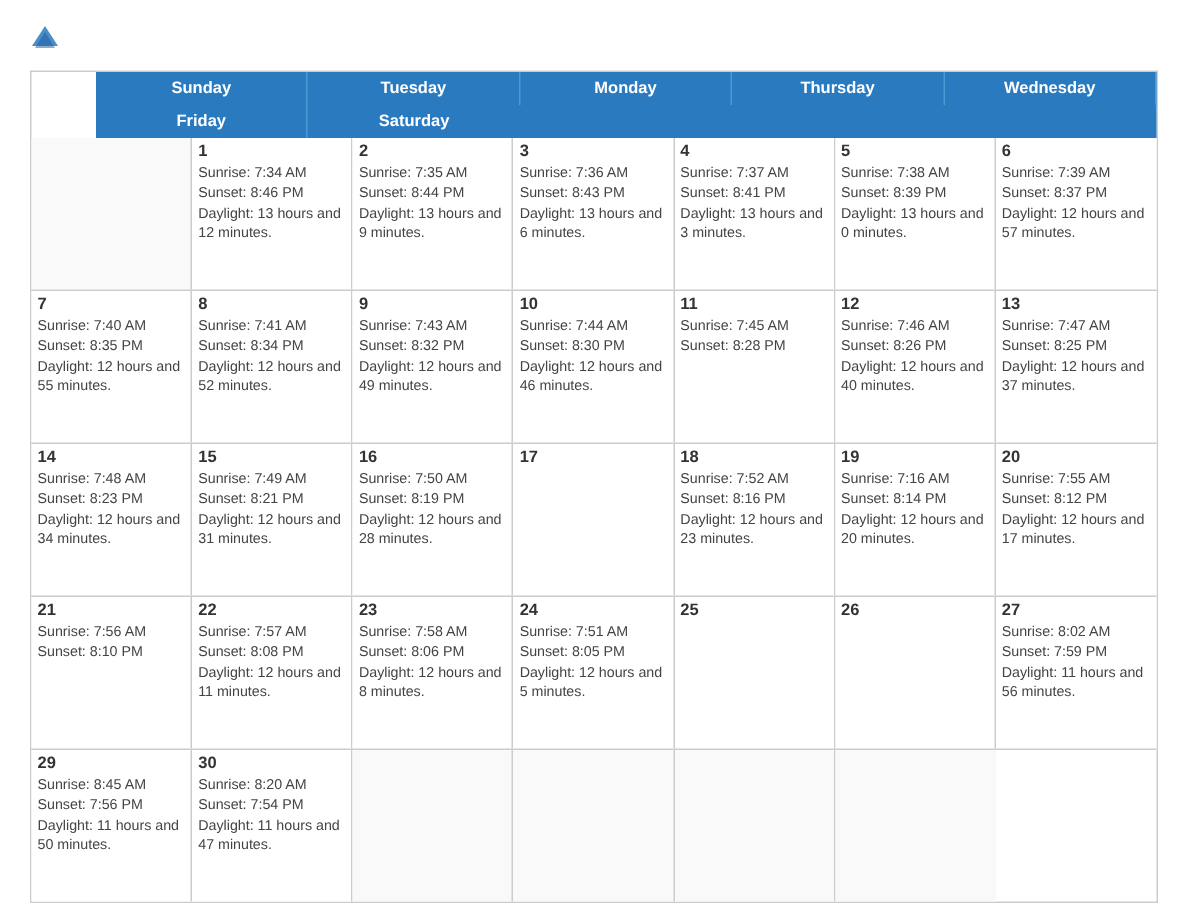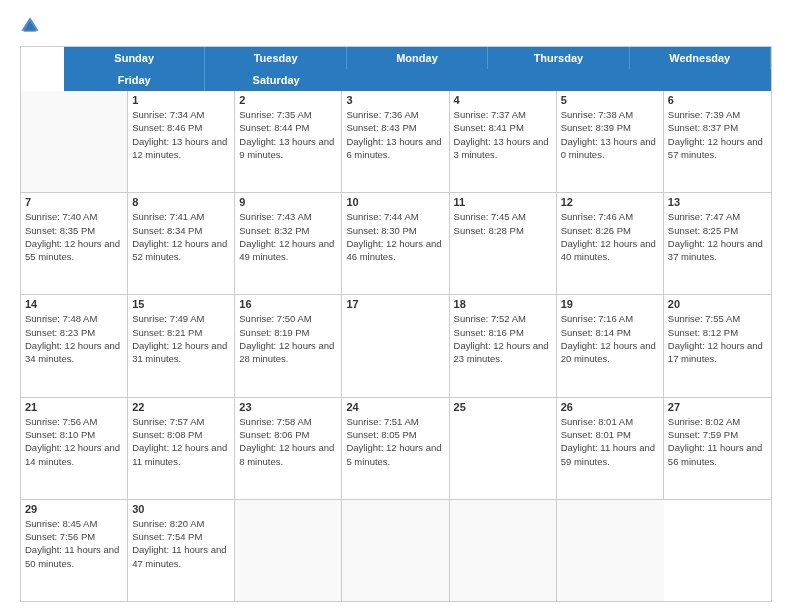--- a/index.html
+++ b/index.html
@@ -230,40 +230,39 @@
             <div class="day-info"><span>Sunrise: 7:16 AM</span><br><span>Sunset: 8:14 PM</span><br><span>Daylight: 12 hours and 20 minutes.</span></div>
           </div>
           <div class="cal-cell">
             <div class="day-num">20</div>
             <div class="day-info"><span>Sunrise: 7:55 AM</span><br><span>Sunset: 8:12 PM</span><br><span>Daylight: 12 hours and 17 minutes.</span></div>
           </div>
         </div>
         <div class="cal-row">
           <div class="cal-cell">
             <div class="day-num">21</div>
-            <div class="day-info"><span>Sunrise: 7:56 AM</span><br><span>Sunset: 8:10 PM</span><br><span>Daylight: 12 hours and 14 minutes.</span></div>
+            <div class="day-info"><span>Sunrise: 7:56 AM</span><br><span>Sunset: 8:10 PM</span><br></div>
           </div>
           <div class="cal-cell">
             <div class="day-num">22</div>
             <div class="day-info"><span>Sunrise: 7:57 AM</span><br><span>Sunset: 8:08 PM</span><br><span>Daylight: 12 hours and 11 minutes.</span></div>
           </div>
           <div class="cal-cell">
             <div class="day-num">23</div>
             <div class="day-info"><span>Sunrise: 7:58 AM</span><br><span>Sunset: 8:06 PM</span><br><span>Daylight: 12 hours and 8 minutes.</span></div>
           </div>
           <div class="cal-cell">
             <div class="day-num">24</div>
             <div class="day-info"><span>Sunrise: 7:51 AM</span><br><span>Sunset: 8:05 PM</span><br><span>Daylight: 12 hours and 5 minutes.</span></div>
           </div>
           <div class="cal-cell">
             <div class="day-num">25</div>
           </div>
           <div class="cal-cell">
             <div class="day-num">26</div>
-            <div class="day-info"><span>Sunrise: 8:01 AM</span><br><span>Sunset: 8:01 PM</span><br><span>Daylight: 11 hours and 59 minutes.</span></div>
           </div>
           <div class="cal-cell">
             <div class="day-num">27</div>
             <div class="day-info"><span>Sunrise: 8:02 AM</span><br><span>Sunset: 7:59 PM</span><br><span>Daylight: 11 hours and 56 minutes.</span></div>
           </div>
         </div>
         <div class="cal-row">
           <div class="cal-cell">
             <div class="day-num">29</div>
             <div class="day-info"><span>Sunrise: 8:45 AM</span><br><span>Sunset: 7:56 PM</span><br><span>Daylight: 11 hours and 50 minutes.</span></div>

